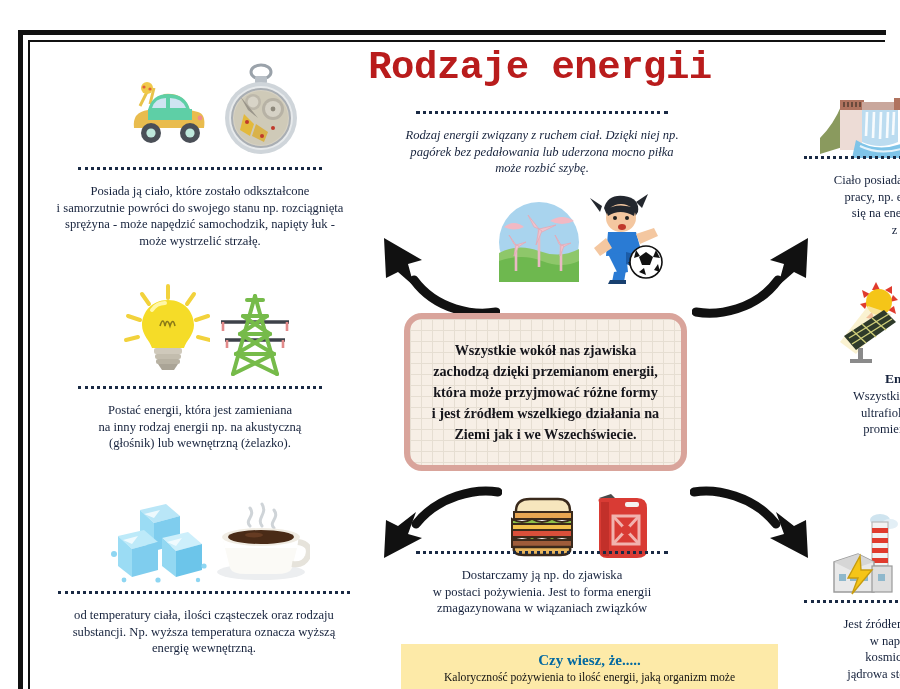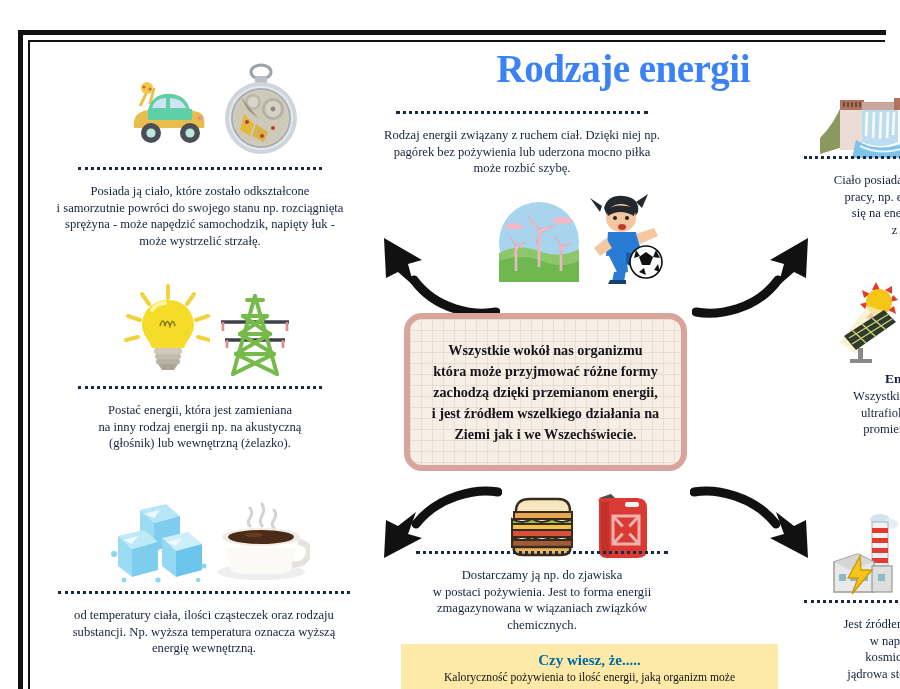--- a/index.html
+++ b/index.html
@@ -29,26 +29,26 @@
     border-left:2px solid #111;
     border-top:2px solid #111;
     box-sizing:border-box;
   }
 
   
   #title{
     position:absolute;
     left:330px; top:46px;
     width:420px;
-    text-align:right;
+    text-align:center;
     font-size:39px;
     font-weight:bold;
     letter-spacing:-0.5px;
-    color:#3b82f6;
-    font-family:Liberation Serif, serif;
+    color:#b91c1c;
+    font-family:Liberation Mono, monospace;
   }
 
   
   .block{ position:absolute; }
   .dotline{
     height:8px;
     border-top:3px dotted #1a2a44;
     margin:0 auto 5px auto;
   }
   .btext{
@@ -421,25 +421,25 @@
 <svg class="arrow" style="left:372px;top:484px;" width="130" height="82" viewBox="0 0 130 82">
   <path d="M126 8 C104 4 66 12 44 40" stroke="#111" stroke-width="9" fill="none" stroke-linecap="round"></path>
   <path d="M12 74 L50 54 L36 50 L44 28 L26 42 L14 36 Z" fill="#111"></path>
 </svg>
 
 <svg class="arrow" style="left:690px;top:484px;" width="130" height="82" viewBox="0 0 130 82">
   <path d="M4 8 C26 4 64 12 86 40" stroke="#111" stroke-width="9" fill="none" stroke-linecap="round"></path>
   <path d="M118 74 L80 54 L94 50 L86 28 L104 42 L116 36 Z" fill="#111"></path>
 </svg>
 
-<div class="block" style="left:376px;top:111px;width:292px;">
+<div class="block" style="left:396px;top:111px;width:292px;font-style:italic;">
   <div class="dotline" style="width:252px;"></div>
   <div class="btext">
     <div>Rodzaj energii związany z ruchem ciał.  Dzięki niej np.</div>
-    <div>pagórek bez pożywienia lub uderzona mocno piłka</div>
+    <div>pagórek bez pedałowania lub uderzona mocno piłka</div>
     <div>może rozbić szybę.</div>
   </div>
 </div>
 
 <div class="block" style="left:24px;top:167px;width:352px;">
   <div class="dotline" style="width:244px;"></div>
   <div class="btext">
     <div>Posiada ją ciało, które zostało odkształcone</div>
     <div>i samorzutnie powróci do swojego stanu np.  rozciągnięta</div>
     <div>sprężyna - może napędzić samochodzik, napięty łuk -</div>
@@ -464,21 +464,20 @@
     <div>energię  wewnętrzną.</div>
   </div>
 </div>
 
 <div class="block" style="left:396px;top:551px;width:292px;">
   <div class="dotline" style="width:252px;"></div>
   <div class="btext">
     <div>Dostarczamy ją np. do zjawiska</div>
     <div>w postaci pożywienia. Jest to forma energii</div>
     <div>zmagazynowana w wiązaniach związków</div>
-    <div>chemicznych.</div>
   </div>
 </div>
 
 <div class="block" style="left:794px;top:156px;width:300px;">
   <div class="dotline" style="width:230px;margin-left:10px;"></div>
   <div class="btext" style="text-align:center;">
     <div>Ciało posiadające tę energię może wykonać</div>
     <div>pracy, np. energia potencjalna zamienia</div>
     <div>się na energię mechaniczną spadając</div>
     <div>z pewnej wysokości.</div>
@@ -500,23 +499,23 @@
   <div class="btext" style="text-align:center;">
     <div>Jest źródłem energii wykorzystywanej</div>
     <div>w napędach rakiet i statków</div>
     <div>kosmicznych oraz energetyka</div>
     <div>jądrowa stosuje się w elektrowniach.</div>
   </div>
 </div>
 
 <div id="center-box">
   <div id="center-text">
-    <div>Wszystkie wokół nas organizmu</div>
+    <div>Wszystkie wokół nas zjawiska</div>
+    <div>zachodzą dzięki przemianom energii,</div>
     <div>która może przyjmować różne formy</div>
-    <div>zachodzą dzięki przemianom energii,</div>
     <div>i jest źródłem wszelkiego działania na</div>
     <div>Ziemi jak i we Wszechświecie.</div>
   </div>
 </div>
 
 <div id="didyouknow">
   <div id="dyk-title">Czy wiesz, że.....</div>
   <div id="dyk-text">Kaloryczność pożywienia to ilość energii, jaką organizm może</div>
 </div>
 

